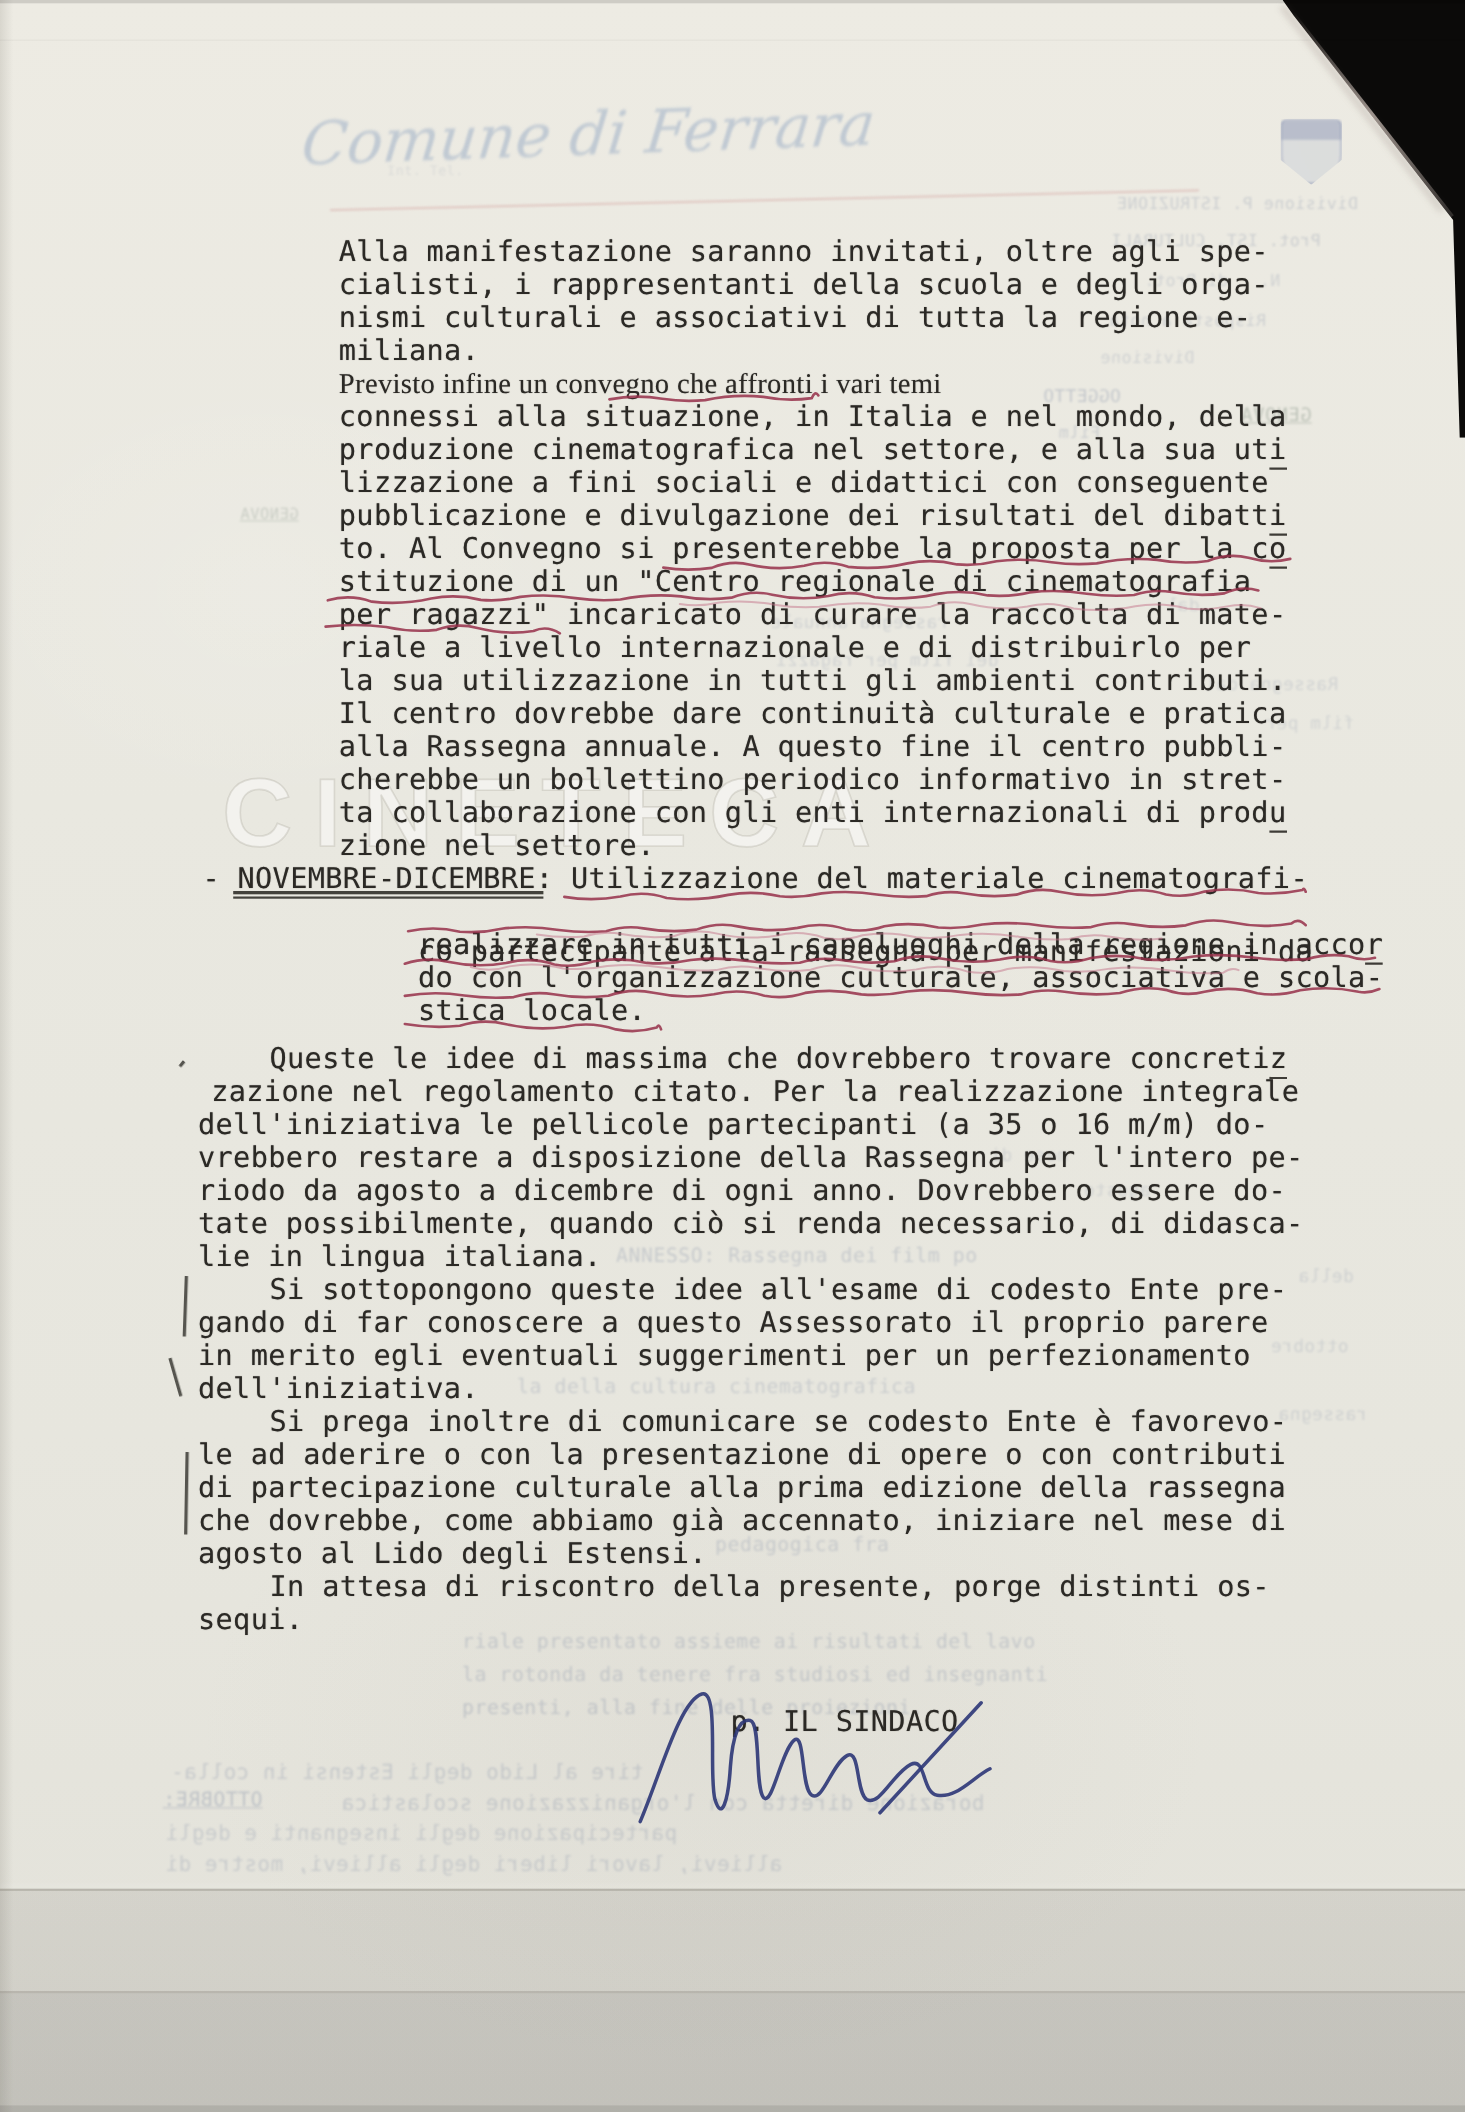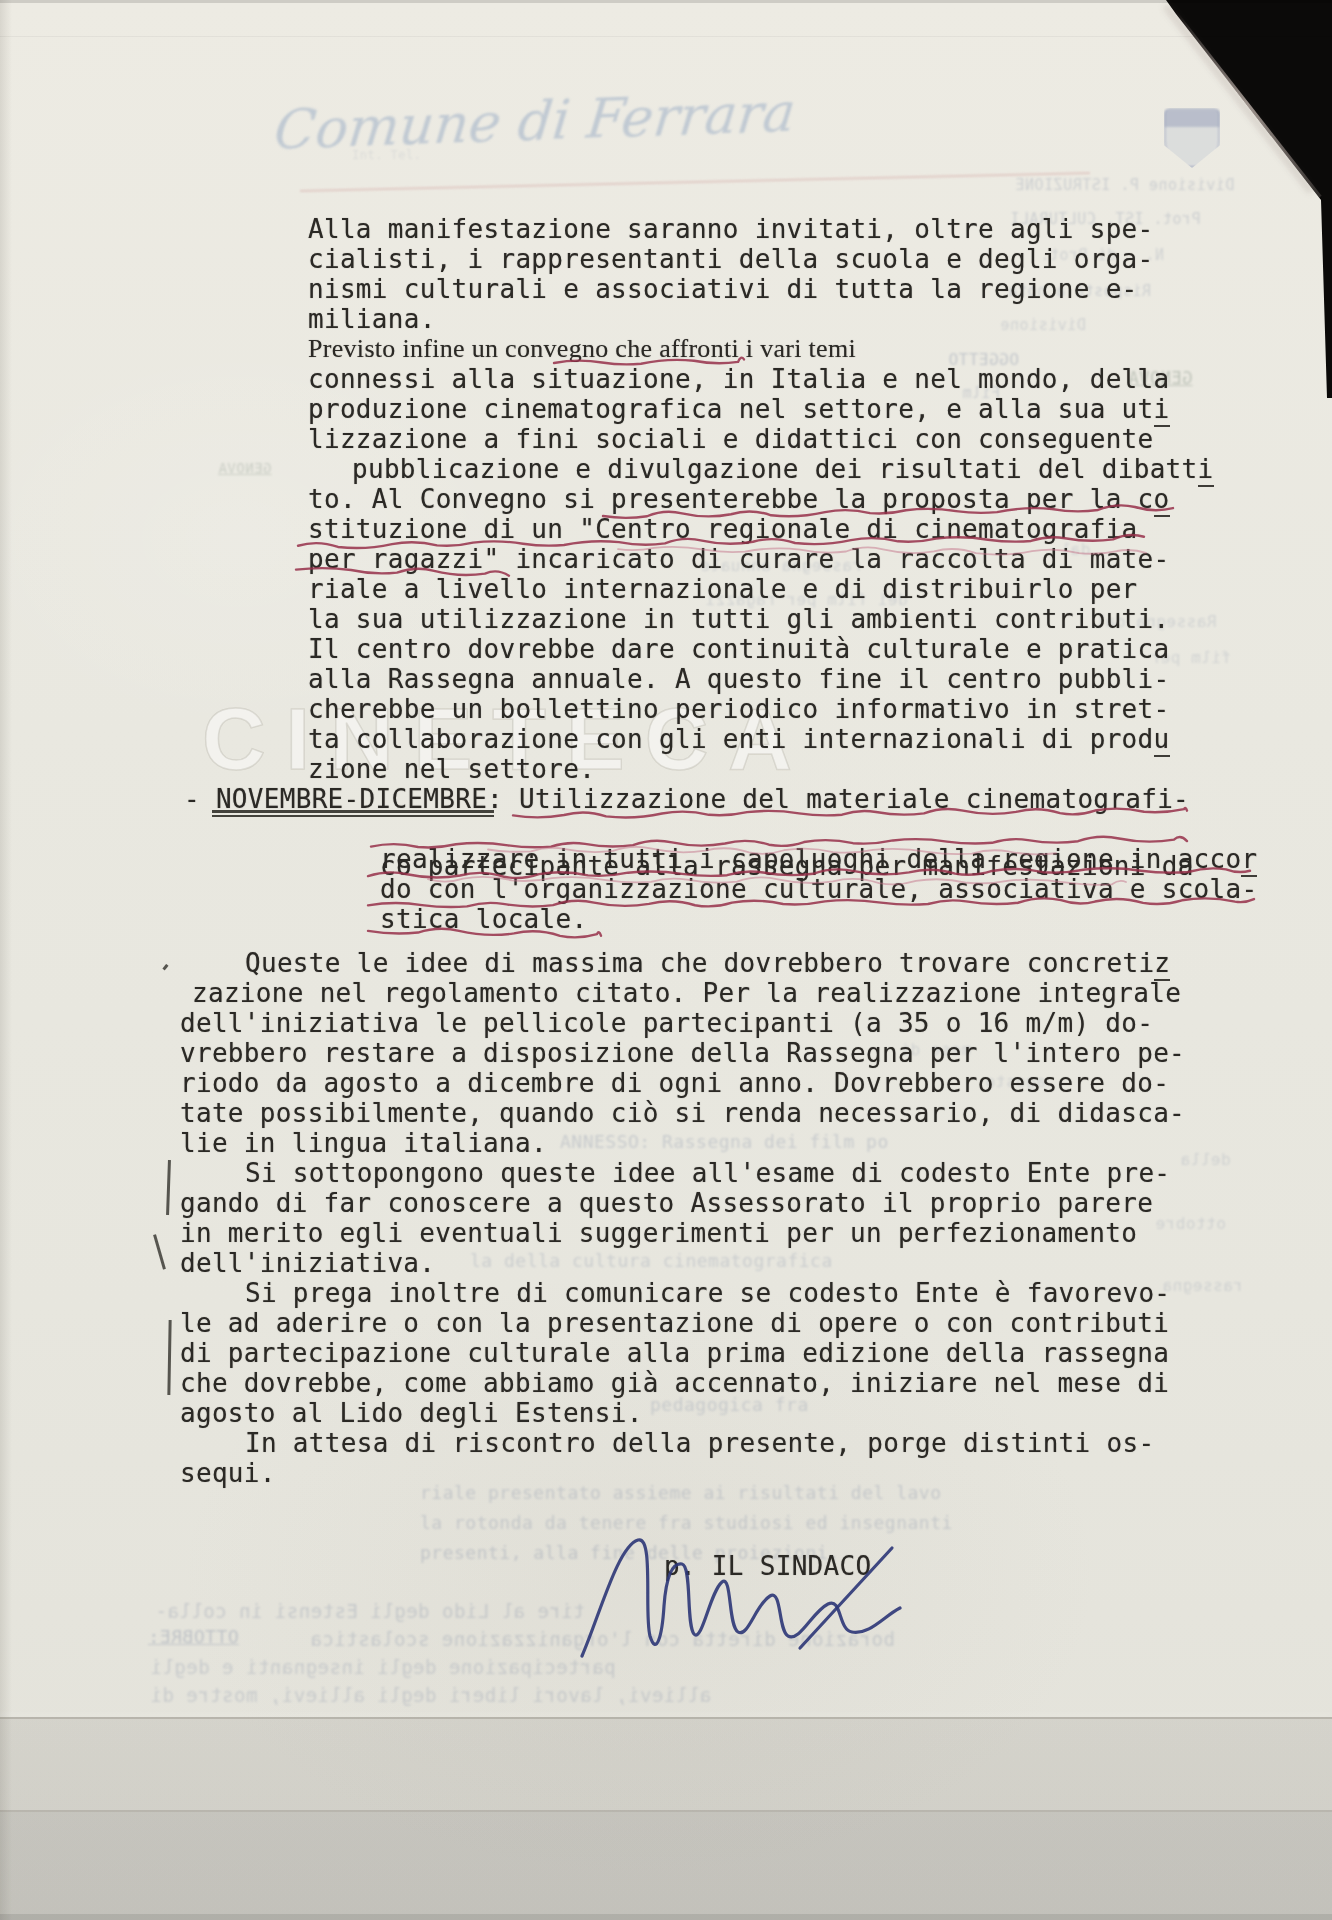--- a/index.html
+++ b/index.html
@@ -110,21 +110,21 @@
     </div>
   <div id="text-layer">
       <div class="tline" style="left: 308px; top: 214px;">Alla manifestazione saranno invitati, oltre agli spe-</div>
       <div class="tline" style="left: 308px; top: 244px; text-align: right;">cialisti, i rappresentanti della scuola e degli orga-</div>
       <div class="tline" style="left: 308px; top: 274px;">nismi culturali e associativi di tutta la regione e-</div>
       <div class="tline" style="left: 308px; top: 304px;">miliana.</div>
       <div class="tline" style="left: 308px; top: 334px; font-family: Liberation Serif, serif;">Previsto infine un convegno che affronti i vari temi</div>
       <div class="tline" style="left: 308px; top: 364px;">connessi alla situazione, in Italia e nel mondo, della</div>
       <div class="tline" style="left: 308px; top: 394px;">produzione cinematografica nel settore, e alla sua ut<span class="ulast">i</span></div>
       <div class="tline" style="left: 308px; top: 424px;">lizzazione a fini sociali e didattici con conseguente</div>
-      <div class="tline" style="left: 308px; top: 454px; margin-left: 44px;">pubblicazione e divulgazione dei risultati del dibatt<span class="ulast">i</span></div>
+      <div class="tline" style="left: 308px; top: 454px;">pubblicazione e divulgazione dei risultati del dibatt<span class="ulast">i</span></div>
       <div class="tline" style="left: 308px; top: 484px;">to. Al Convegno si presenterebbe la proposta per la c<span class="ulast">o</span></div>
       <div class="tline" style="left: 308px; top: 514px;">stituzione di un "Centro regionale di cinematografia</div>
       <div class="tline" style="left: 308px; top: 544px;">per ragazzi" incaricato di curare la raccolta di mate-</div>
       <div class="tline" style="left: 308px; top: 574px;">riale a livello internazionale e di distribuirlo per</div>
       <div class="tline" style="left: 308px; top: 604px;">la sua utilizzazione in tutti gli ambienti contributi.</div>
       <div class="tline" style="left: 308px; top: 634px;">Il centro dovrebbe dare continuità culturale e pratica</div>
       <div class="tline" style="left: 308px; top: 664px;">alla Rassegna annuale. A questo fine il centro pubbli-</div>
       <div class="tline" style="left: 308px; top: 694px;">cherebbe un bollettino periodico informativo in stret-</div>
       <div class="tline" style="left: 308px; top: 724px;">ta collaborazione con gli enti internazionali di prod<span class="ulast">u</span></div>
       <div class="tline" style="left: 308px; top: 754px;">zione nel settore.</div>

